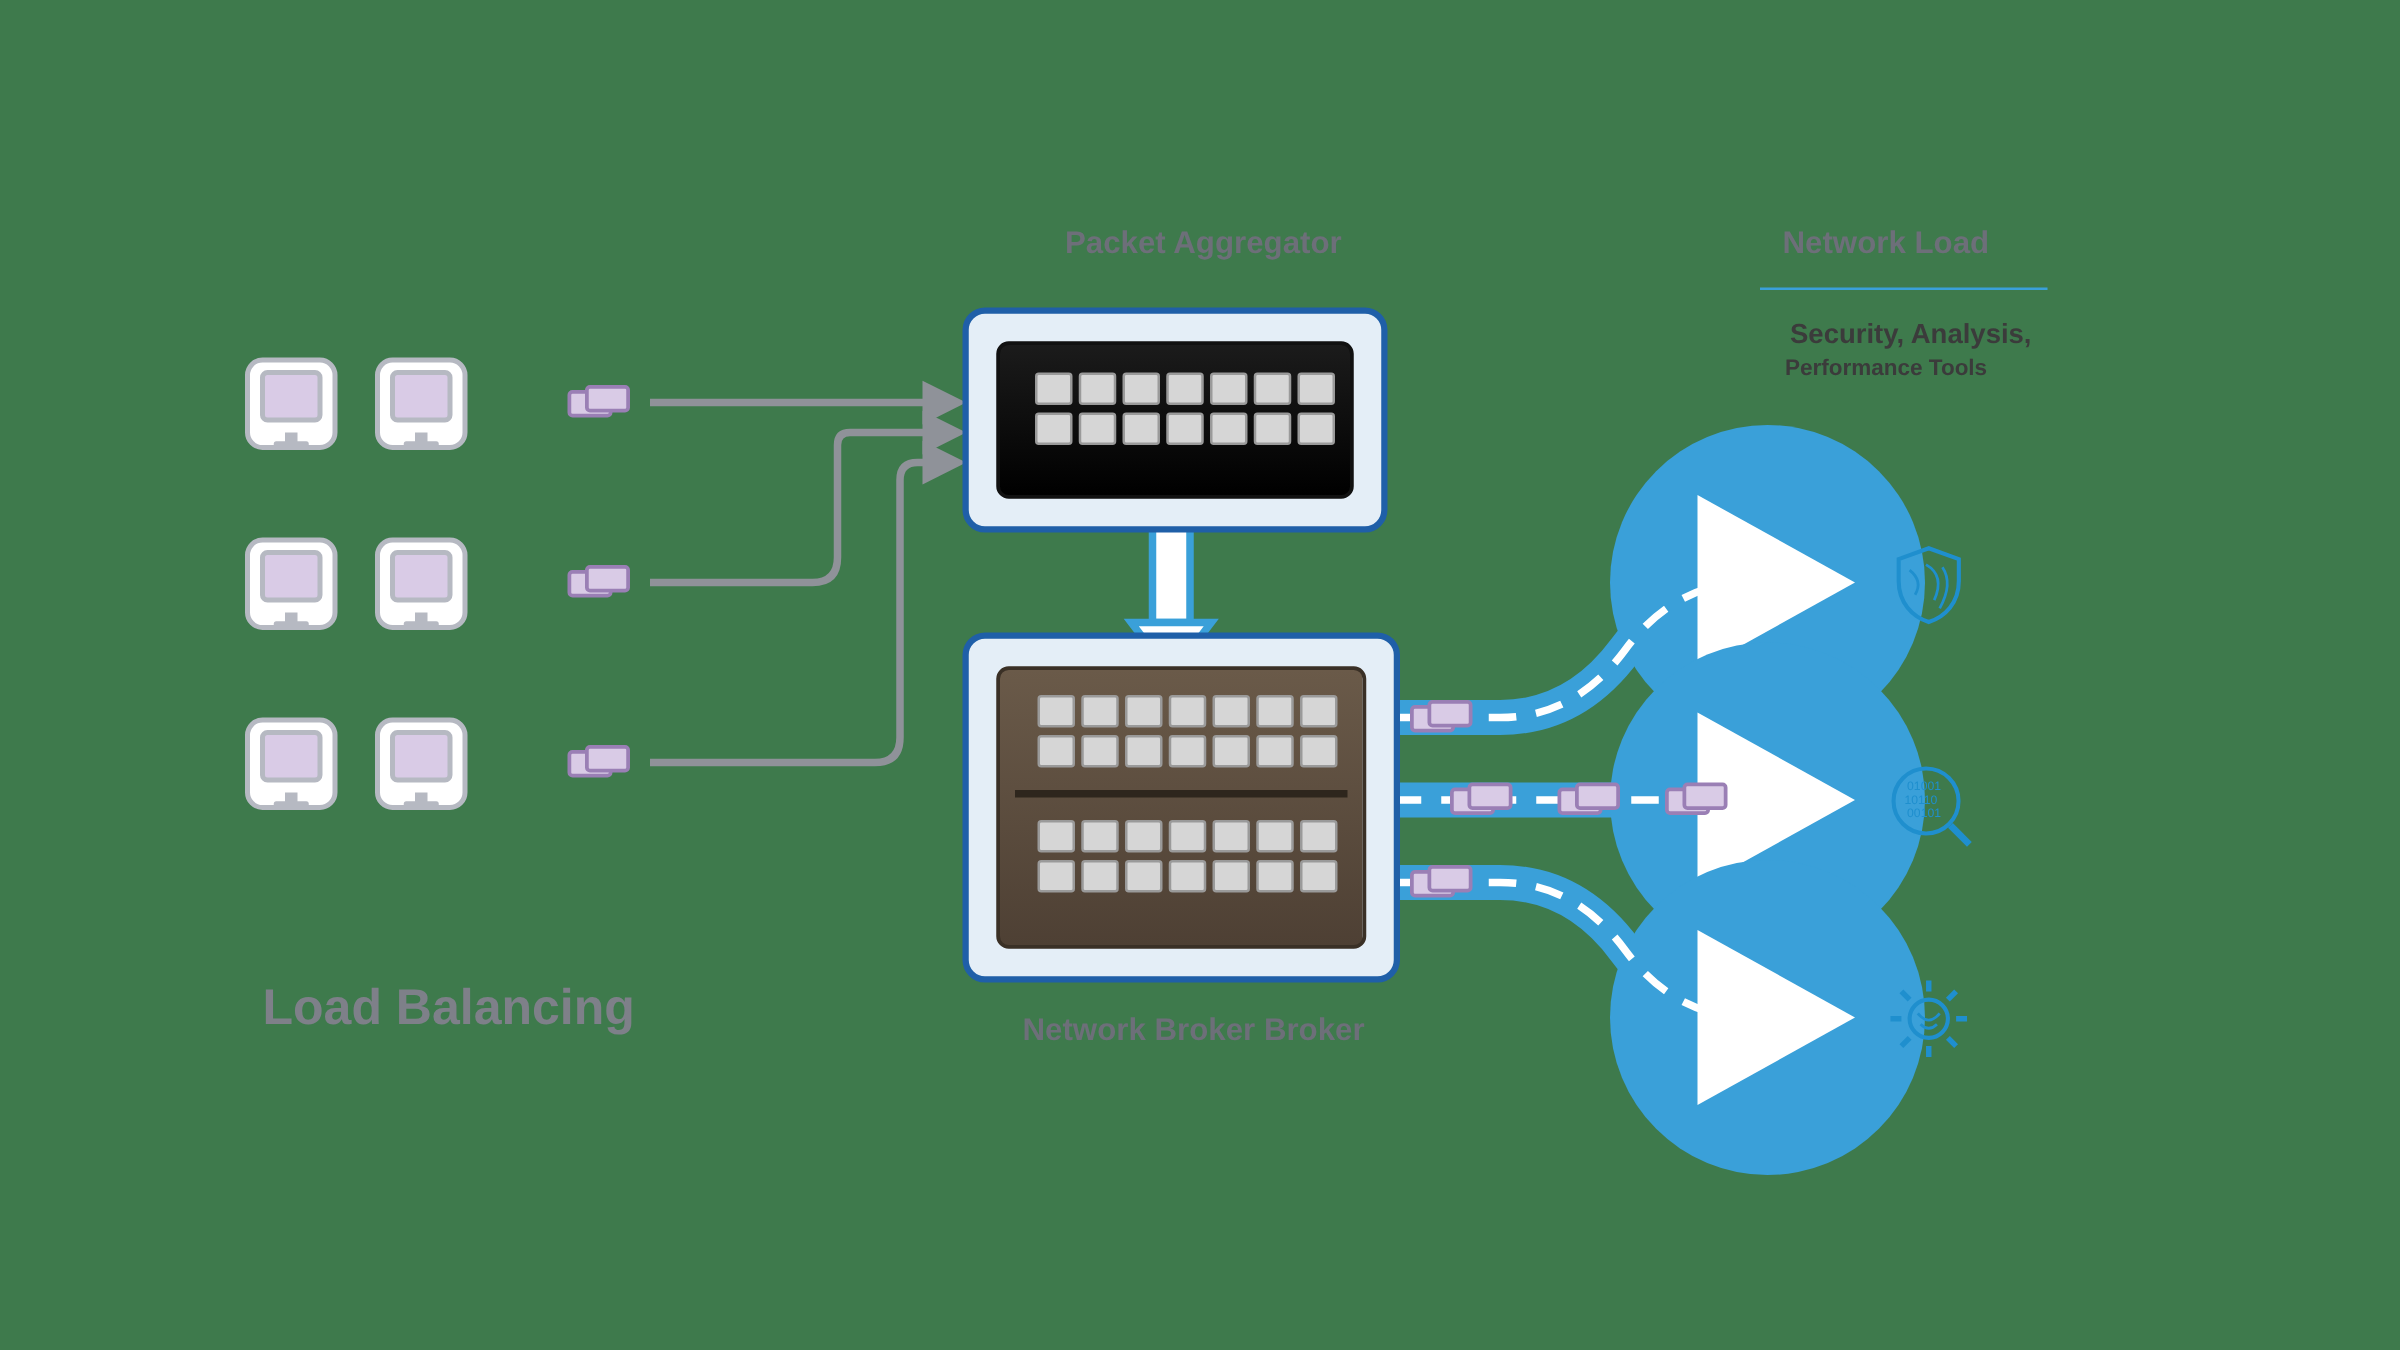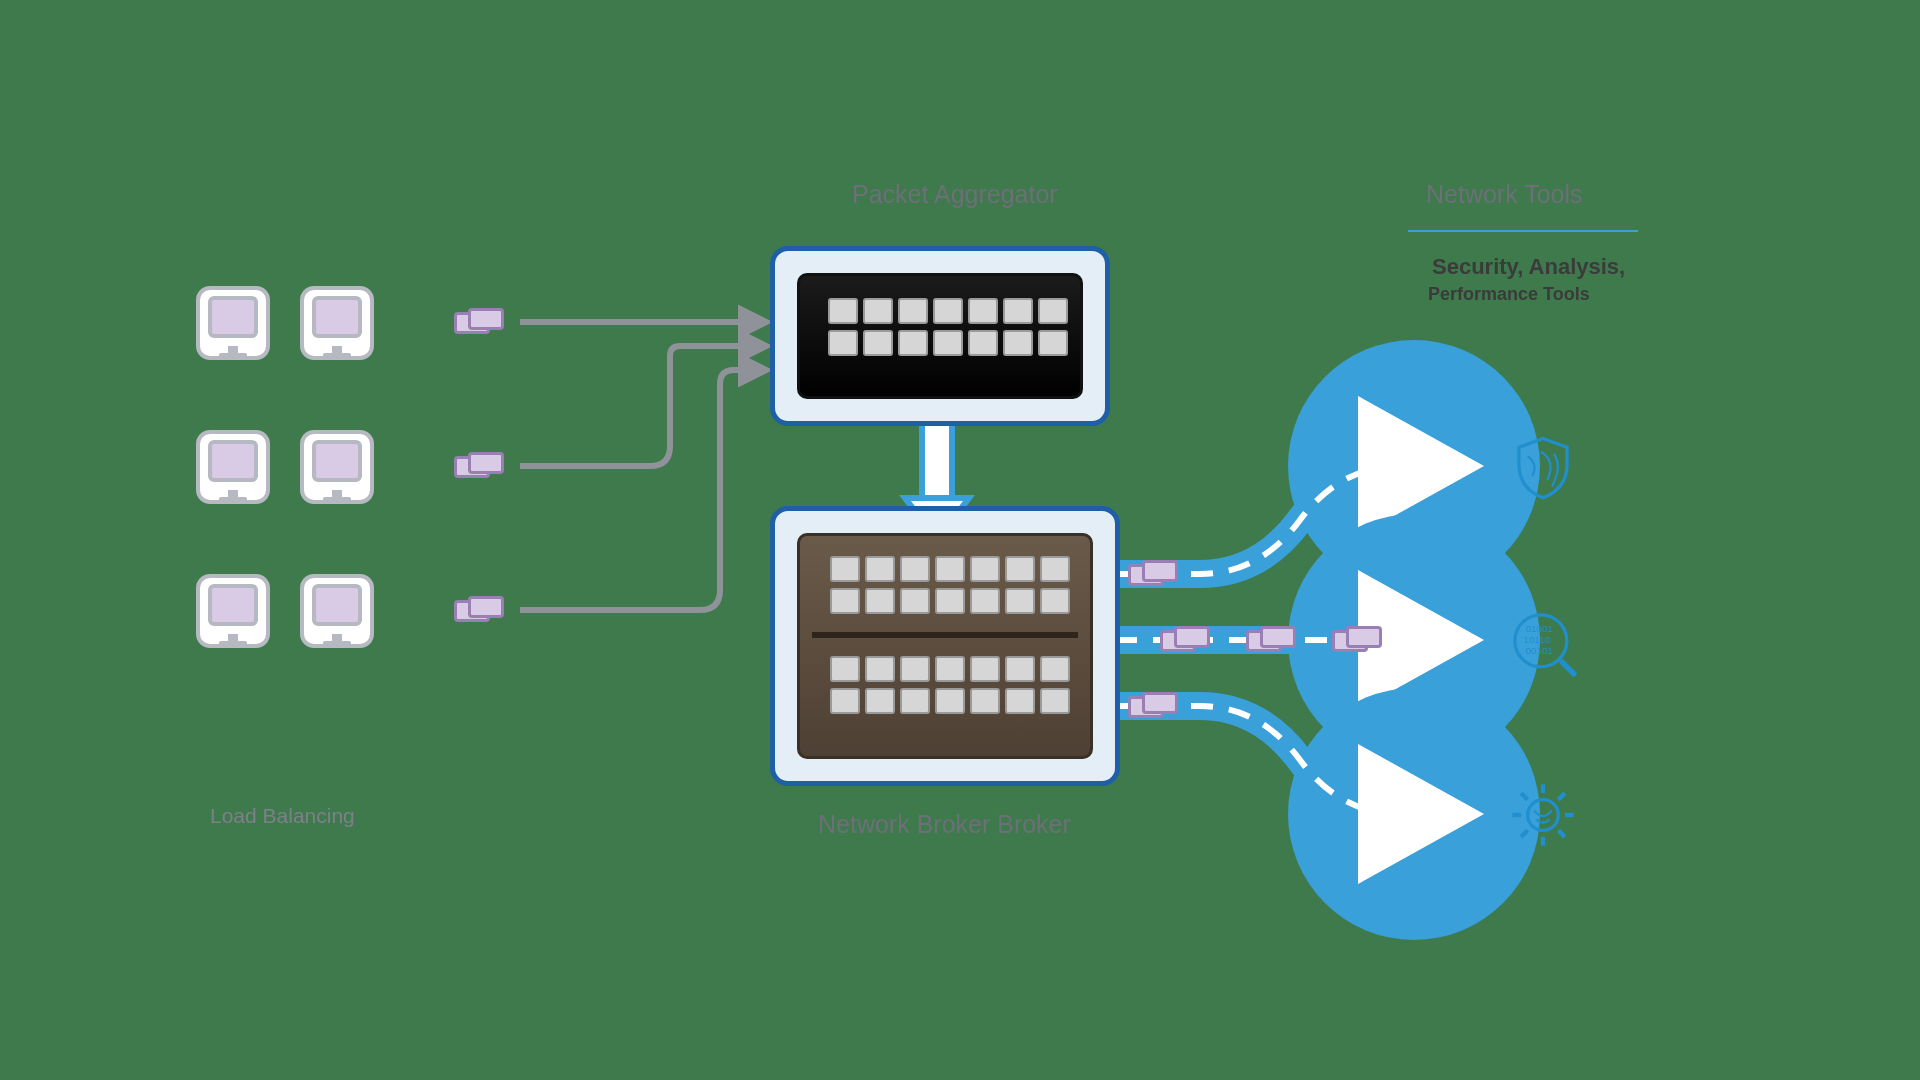--- a/index.html
+++ b/index.html
@@ -1,17 +1,17 @@
 <!DOCTYPE html>
 <html><head>
 <meta charset="utf-8">
 <style>
   html,body{margin:0;padding:0;width:1920px;height:1080px;background:#3e7a4c;font-family:"Segoe UI",Arial,sans-serif;overflow:hidden}
   .stage{position:relative;width:1920px;height:1080px}
-  .lbl{position:absolute;font-weight:400;color:#6d6f79}
+  .lbl{position:absolute;font-weight:700;color:#6d6f79}
   .thin{font-weight:700;color:#3b3b3b}
   .hr{position:absolute;height:2px;background:#3aa0d9}
   
   .mon{position:absolute;width:74px;height:74px}
   .mon .frame{position:absolute;inset:0;border:4px solid #b6b9c2;border-radius:14px;background:#fff}
   .mon .scr{position:absolute;left:12px;top:10px;right:12px;height:34px;border:4px solid #b6b9c2;border-radius:6px;background:#d9cbe6}
   .mon .stand{position:absolute;left:50%;transform:translateX(-50%);bottom:6px;width:10px;height:8px;background:#b6b9c2}
   .mon .base{position:absolute;left:50%;transform:translateX(-50%);bottom:2px;width:28px;height:5px;background:#b6b9c2;border-radius:2px}
   
   .tap{position:absolute;width:46px;height:24px}
@@ -63,26 +63,26 @@
       <path d="M 1115 640 L 1470 640" stroke="#3aa0d9" stroke-width="28" fill="none" marker-end="url(#abw)"></path>
       <path d="M 1115 640 L 1440 640" stroke="#fff" stroke-width="6" stroke-dasharray="22 16" fill="none"></path>
     </g>
     <g>
       <path d="M 1115 706 L 1200 706 Q 1260 706 1300 760 Q 1340 814 1400 814 L 1470 814" stroke="#3aa0d9" stroke-width="28" fill="none" marker-end="url(#abw)"></path>
       <path d="M 1115 706 L 1200 706 Q 1260 706 1300 760 Q 1340 814 1400 814 L 1440 814" stroke="#fff" stroke-width="6" stroke-dasharray="22 16" fill="none"></path>
     </g>
   </svg>
 
   <div class="lbl" style="left:852px;top:180px;font-size:25px">Packet Aggregator</div>
-  <div class="lbl" style="left:1426px;top:180px;font-size:25px">Network Tools</div>
+  <div class="lbl" style="left:1426px;top:180px;font-size:25px">Network Load</div>
   <div class="hr" style="left:1408px;top:230px;width:230px"></div>
   <div class="lbl thin" style="left:1432px;top:254px;font-size:22px">Security, Analysis,</div>
   <div class="lbl thin" style="left:1428px;top:284px;font-size:18px">Performance Tools</div>
   <div class="lbl" style="left:818px;top:810px;font-size:25px">Network Broker Broker</div>
-  <div class="lbl" style="left:210px;top:804px;font-size:21px;color:#7e8089">Load Balancing</div>
+  <div class="lbl" style="left:210px;top:784px;font-size:40px;color:#7e8089">Load Balancing</div>
 
   <div class="mon" style="left:196px;top:286px">
       <div class="frame"></div>
       <div class="scr"></div>
       <div class="stand"></div>
       <div class="base"></div>
     </div>
   <div class="mon" style="left:300px;top:286px">
       <div class="frame"></div>
       <div class="scr"></div>

